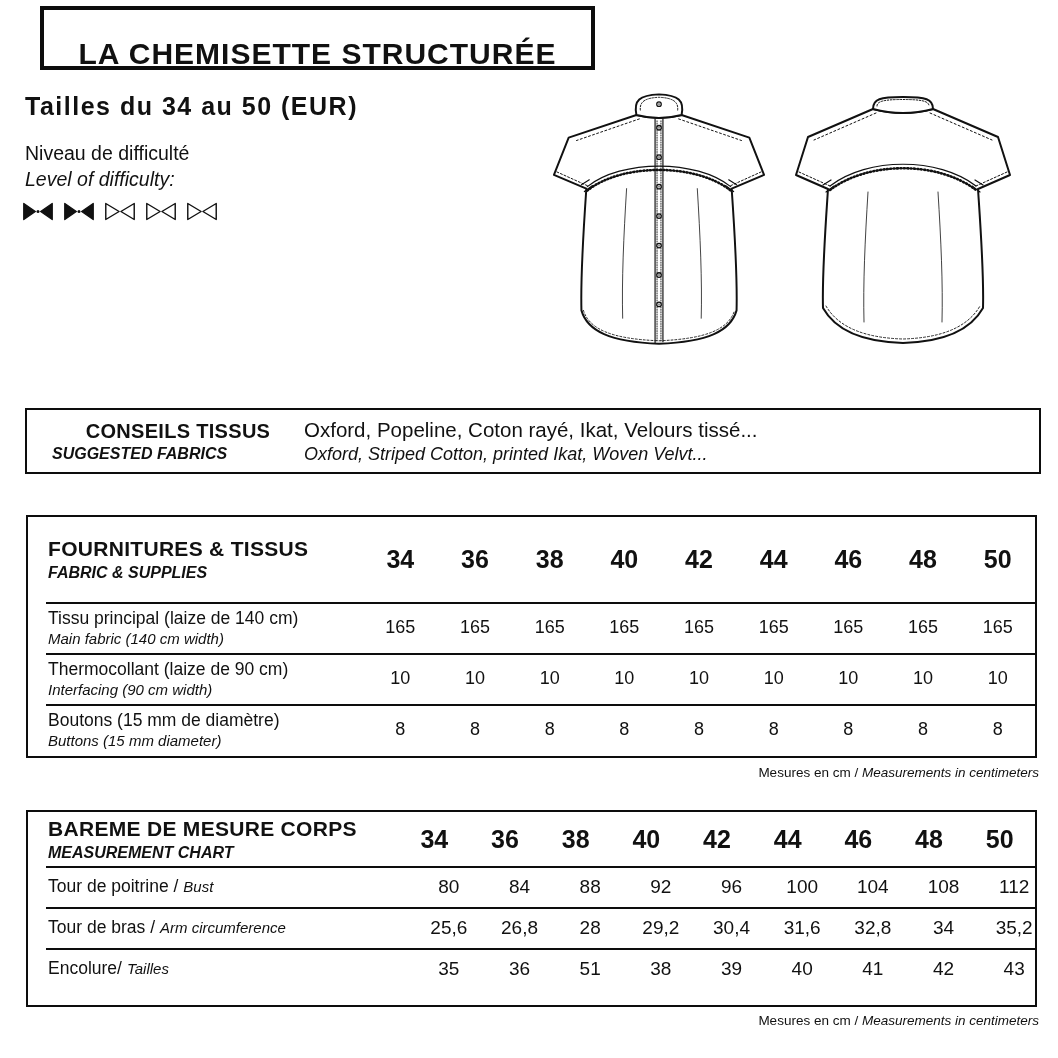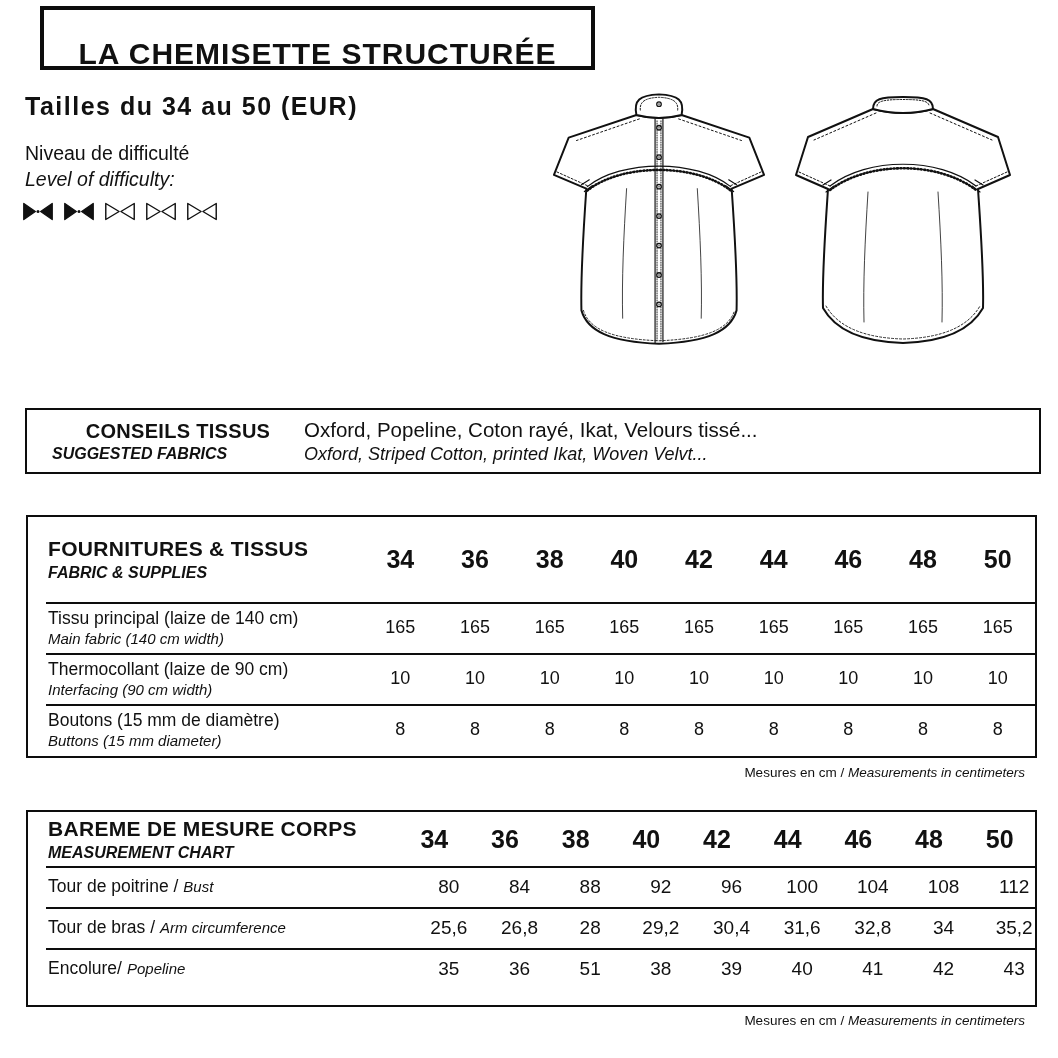--- a/index.html
+++ b/index.html
@@ -53,21 +53,21 @@
   .th-sub{font-weight:bold;font-style:italic;font-size:16px;margin-top:3px;}
   .size-cell{text-align:center;font-weight:bold;font-size:25px;}
   .val-cell{text-align:center;font-size:18px;}
   .measure .val-cell{font-size:19px;}
   .row-label{padding-left:20px;}
   .rl-fr{font-size:17.5px;}
   .rl-block .rl-en{font-size:15px;font-style:italic;margin-top:1px;}
   .rl-inline{padding-left:20px;font-size:17.5px;}
   .rl-inline .rl-en{font-size:15px;font-style:italic;margin-left:5px;}
 
-  .footnote{position:absolute;right:33px;font-size:13.5px;white-space:nowrap;}
+  .footnote{position:absolute;right:19px;font-size:13.5px;white-space:nowrap;}
   .fn1{top:765px;}
   .fn2{top:1013px;}
   .footnote .en{font-style:italic;}
 </style>
 </head>
 <body>
 
 <div class="page">
 
   <div class="title-box">
@@ -282,21 +282,21 @@
       <div class="val-cell">28</div>
       <div class="val-cell">29,2</div>
       <div class="val-cell">30,4</div>
       <div class="val-cell">31,6</div>
       <div class="val-cell">32,8</div>
       <div class="val-cell">34</div>
       <div class="val-cell">35,2</div>
     </div>
     <div class="grid trow">
       <div class="rl-inline">
-        <span>Encolure/</span><span class="rl-en">Popeline</span>
+        <span>Encolure/</span><span class="rl-en">Tailles</span>
       </div>
       <div class="val-cell">35</div>
       <div class="val-cell">36</div>
       <div class="val-cell">51</div>
       <div class="val-cell">38</div>
       <div class="val-cell">39</div>
       <div class="val-cell">40</div>
       <div class="val-cell">41</div>
       <div class="val-cell">42</div>
       <div class="val-cell">43</div>

